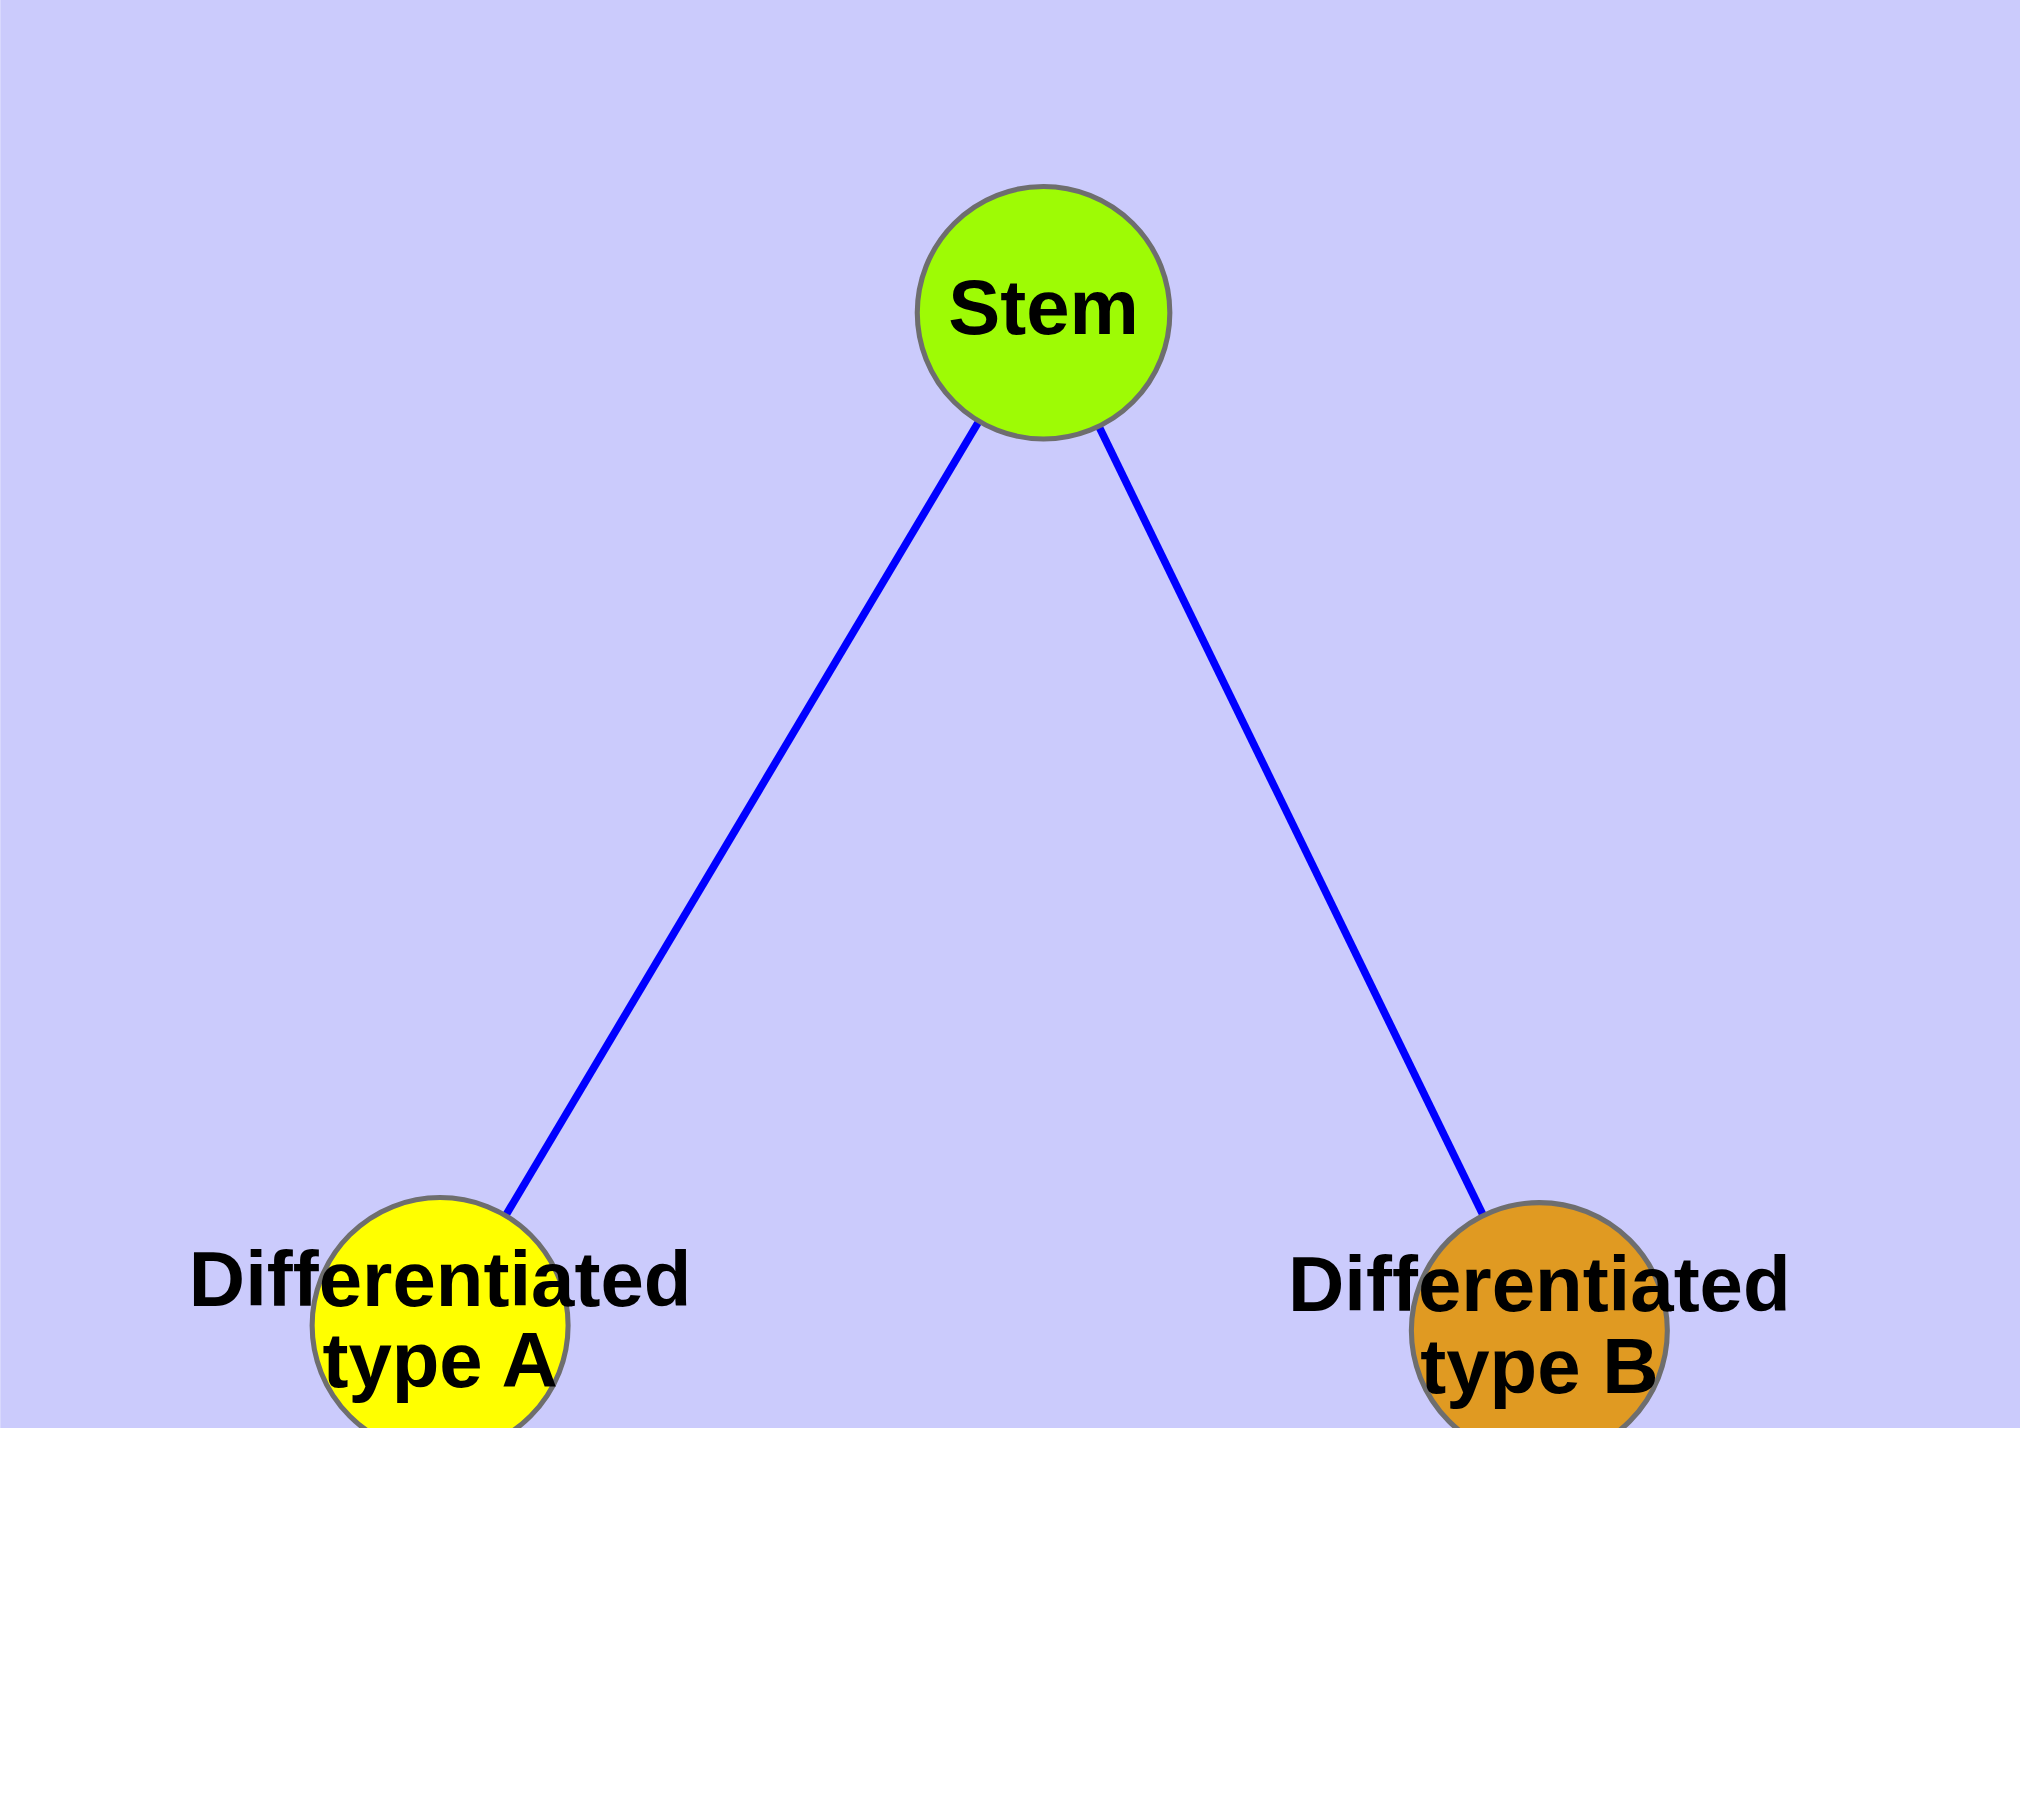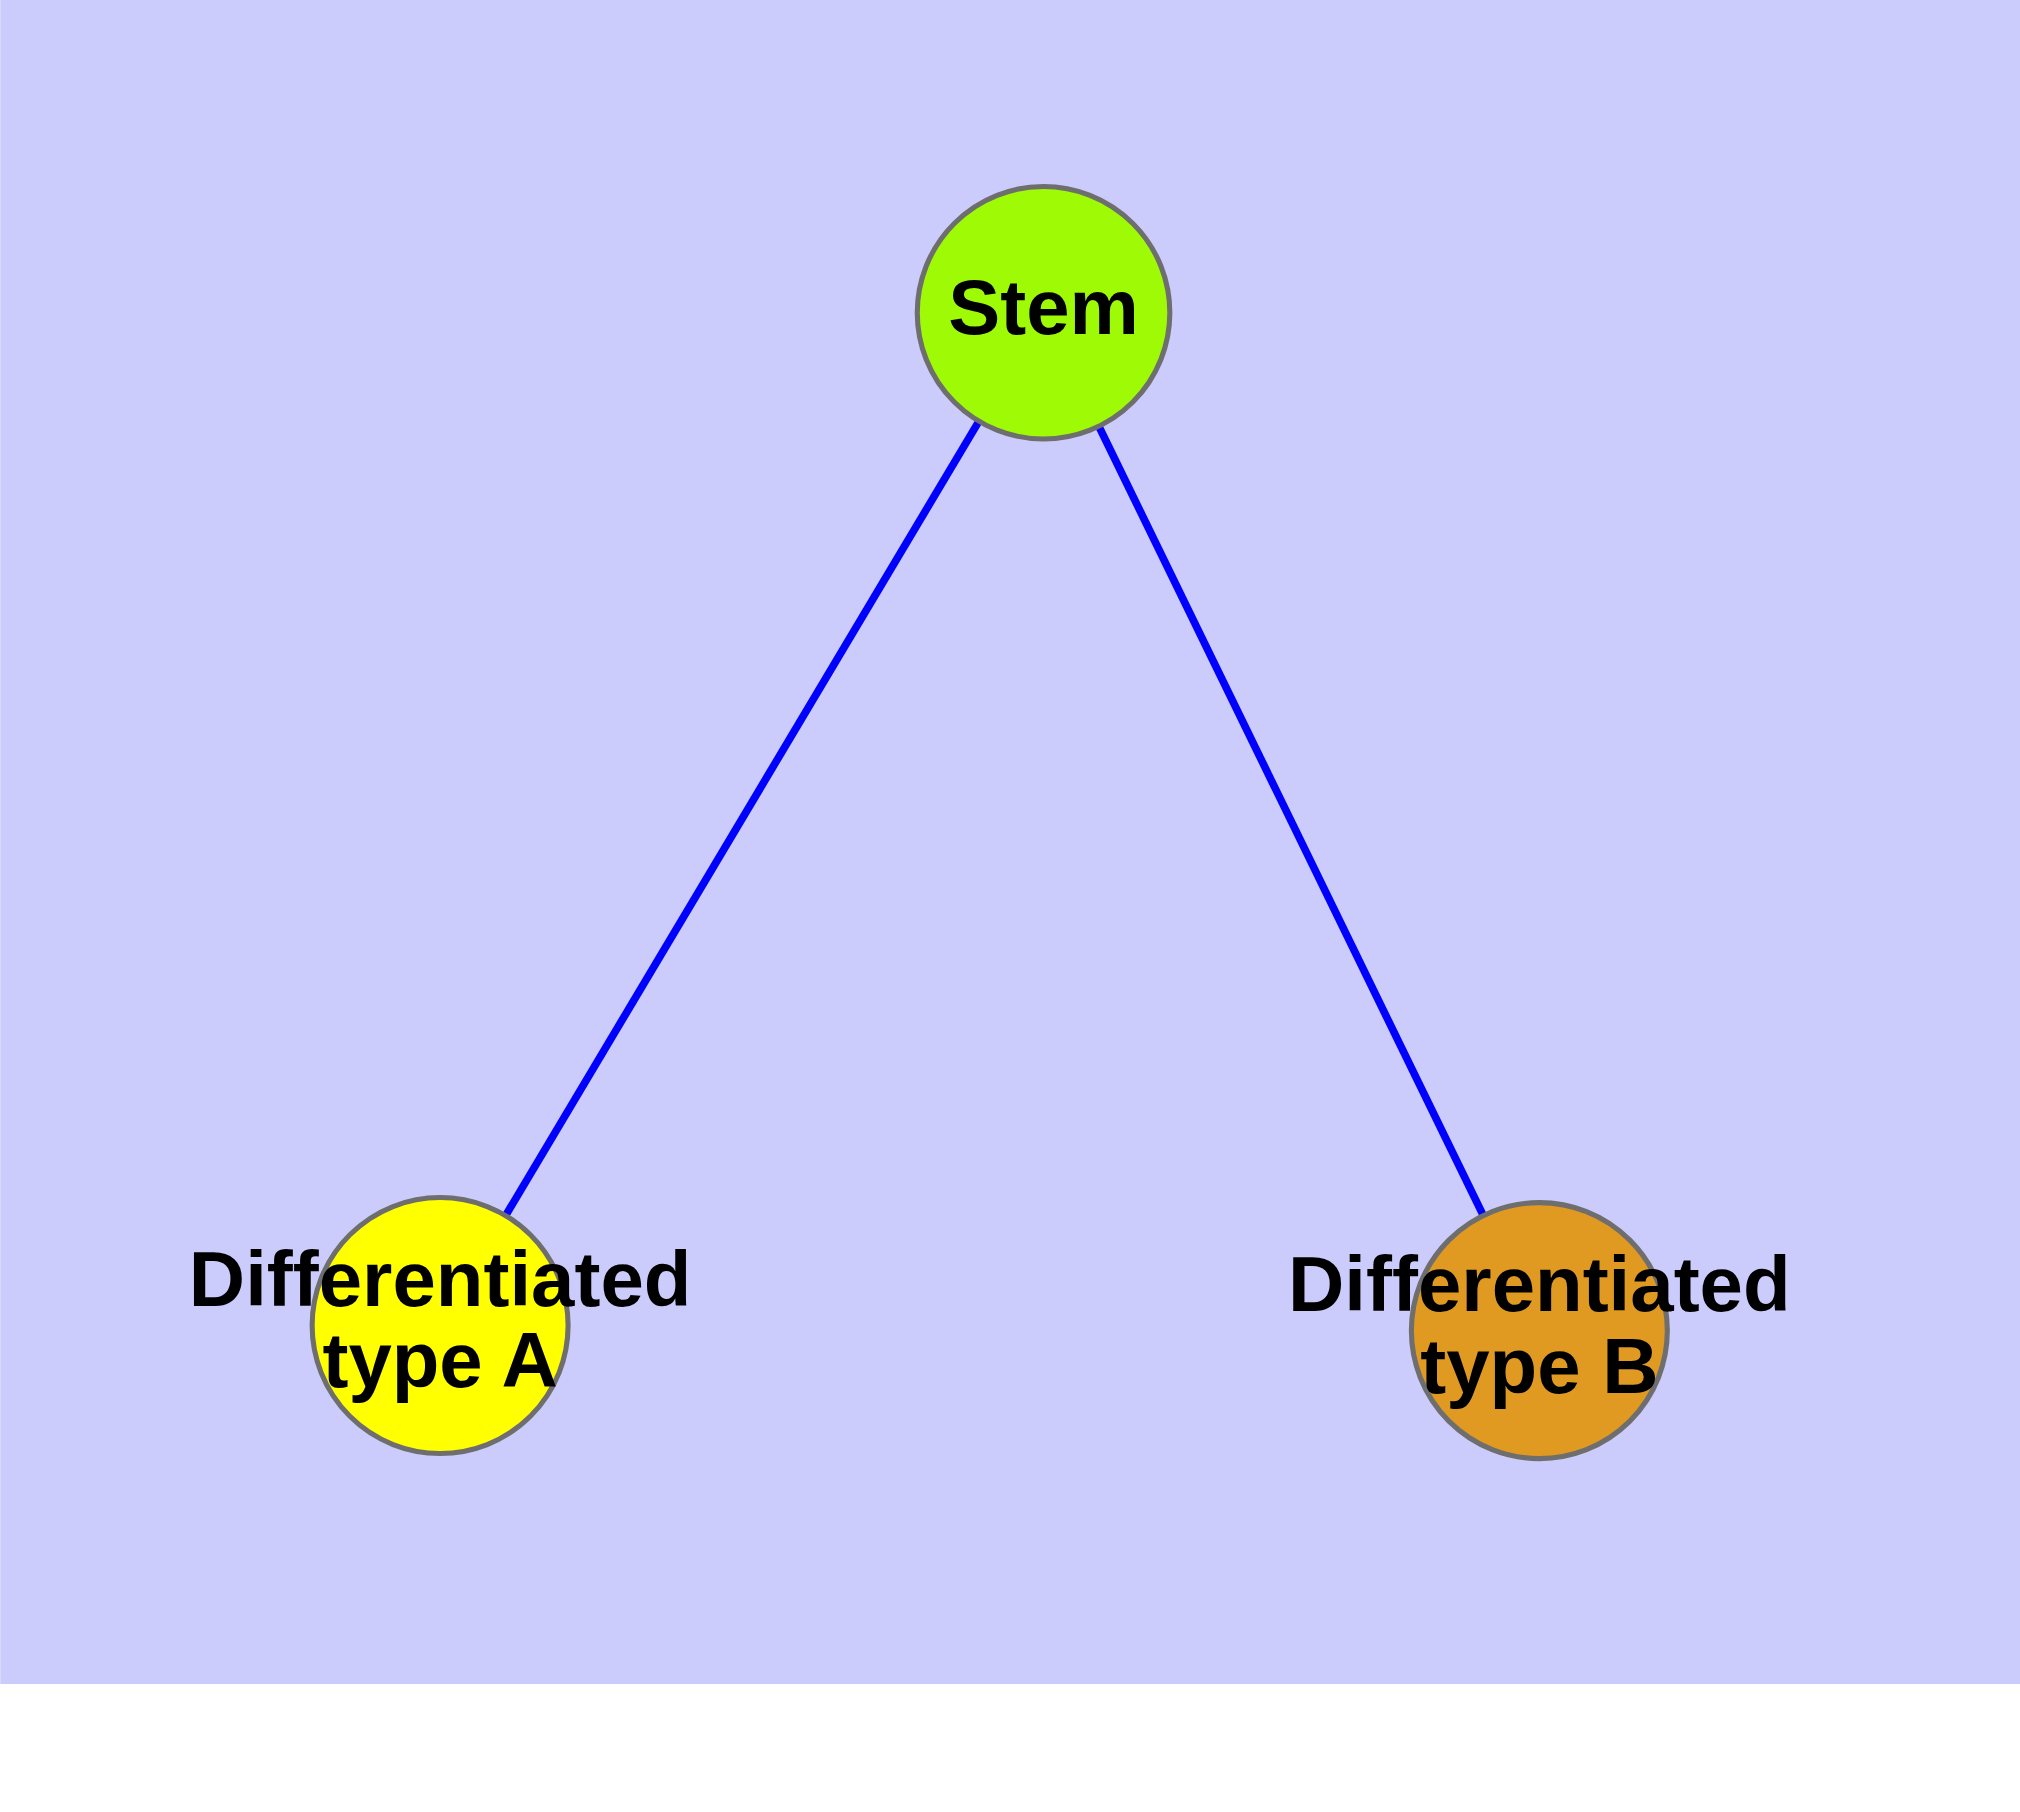--- a/index.html
+++ b/index.html
@@ -27,21 +27,21 @@
     font-weight: bold;
     fill: #000000;
     text-anchor: middle;
     dominant-baseline: middle;
     paint-order: normal;
   }
 </style>
 </head>
 <body>
 
-<div id="canvas" style="width: 2021px; height: 1684px;">
+<div id="canvas" style="width: 2021px; height: 1428px;">
   <svg id="graph-svg" viewBox="0 0 2384 2138" xmlns="http://www.w3.org/2000/svg">
 
     <rect id="bg-rect" x="0" y="0" width="2384" height="2138" fill="#CBCBFC"></rect>
 
     <g id="edges-layer">
         <line x1="1231" y1="369" x2="519" y2="1564" stroke="#0000FF" stroke-width="9" stroke-linecap="butt"></line>
         <line x1="1231" y1="369" x2="1816" y2="1570" stroke="#0000FF" stroke-width="9" stroke-linecap="butt"></line>
       </g>
     <g id="nodes-layer">
         <circle cx="1231" cy="369" r="149" fill="#9EFB05" stroke="#6E6E6E" stroke-width="6"></circle>

